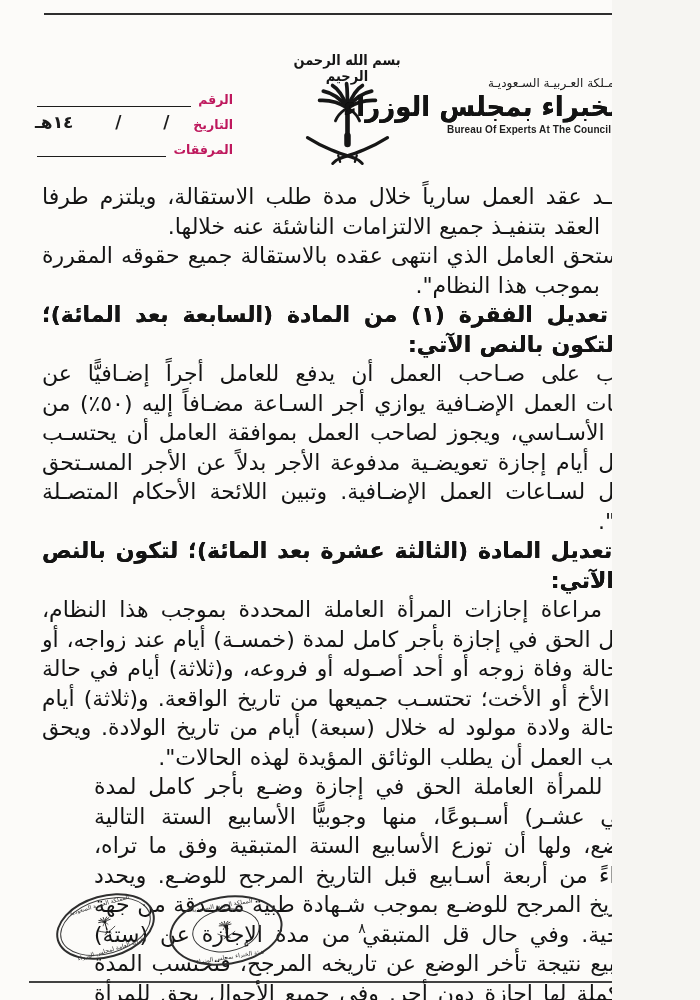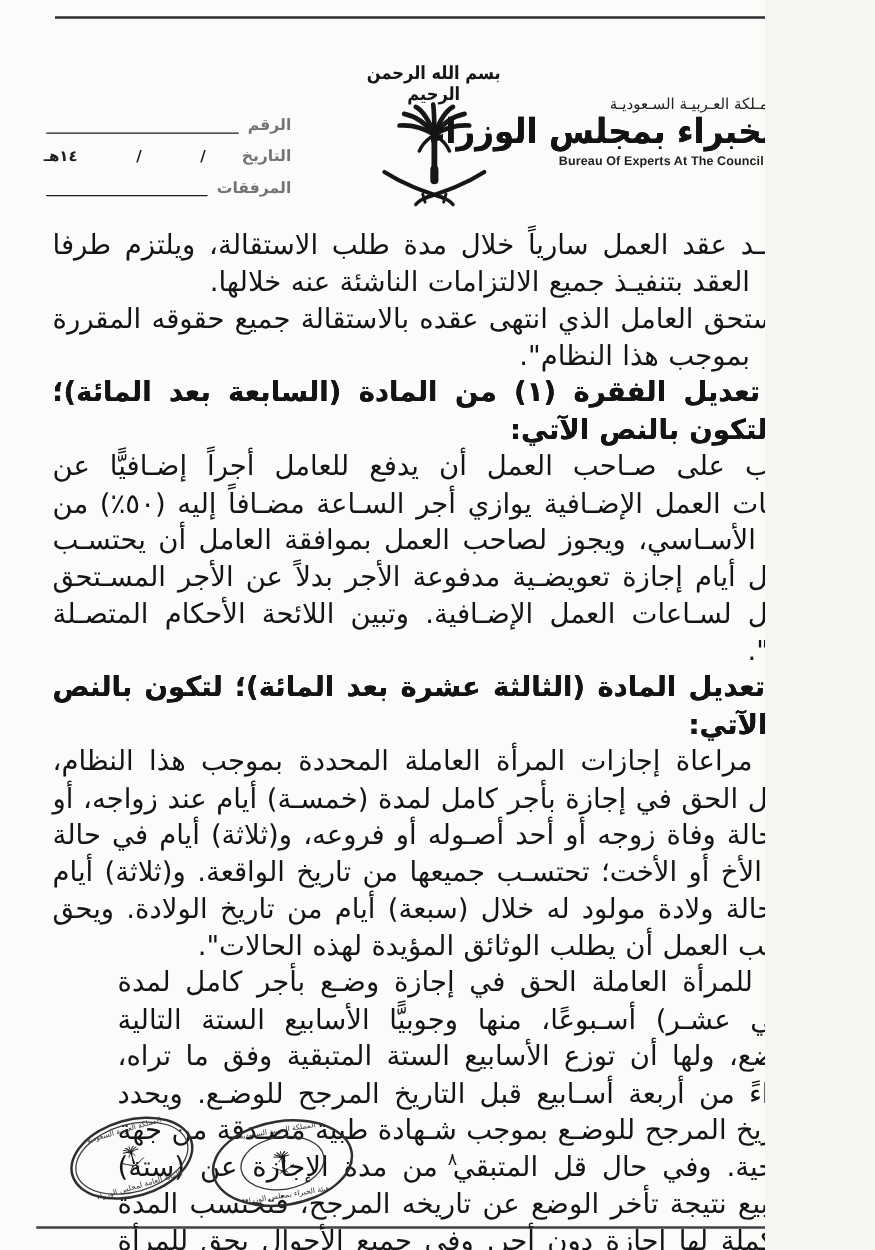--- a/index.html
+++ b/index.html
@@ -30,24 +30,24 @@
 
   .header-right { position:absolute; left:428px; top:76px; width:264px; text-align:center; direction:rtl; }
   .kingdom-title { font-size:12px; color:#202020; white-space:nowrap; }
   .bureau-callig { font-size:26px; font-weight:bold; white-space:nowrap; line-height:1.25;
                    transform:scaleY(1.06); text-shadow:0 0 0.4px #000; color:#131313; }
   .bureau-en { font-family:Liberation Sans, sans-serif; font-size:10px; font-weight:bold;
                letter-spacing:0.1px; color:#1d1d1d; margin-top:1px; white-space:nowrap; }
 
   .fields { position:absolute; left:35px; top:91px; width:198px; direction:rtl; }
   .field-row { display:flex; align-items:flex-end; margin-bottom:9px; height:16px; }
-  .flabel { font-size:12.5px; font-weight:bold; color:#737373; white-space:nowrap; }
+  .flabel { font-size:12.5px; font-weight:bold; color:#be185d; white-space:nowrap; }
   .fline  { flex:1; border-bottom:1.5px solid #1c1c1c; margin-left:2px; margin-right:7px; height:12px; }
   .date-row { justify-content:space-between; }
-  .date-row .slash, .date-row .year { font-size:12px; font-weight:bold; }
+  .date-row .slash, .date-row .year { font-size:17px; font-weight:bold; }
   .date-row .slash { margin-left:18px; }
 
   
   .doc-body { position:absolute; left:42px; top:182px; width:616px; direction:rtl;
               font-size:22px; line-height:29.5px; text-align:justify; color:#141414;
               word-spacing:0.5px; }
   .doc-body > div { margin:0; }
   .li   { padding-right:58px; text-indent:-58px; }
   .hd   { font-weight:bold; padding-right:44px; text-indent:-44px; text-shadow:0 0 0.3px #000; }
   .para { text-indent:10px; }

